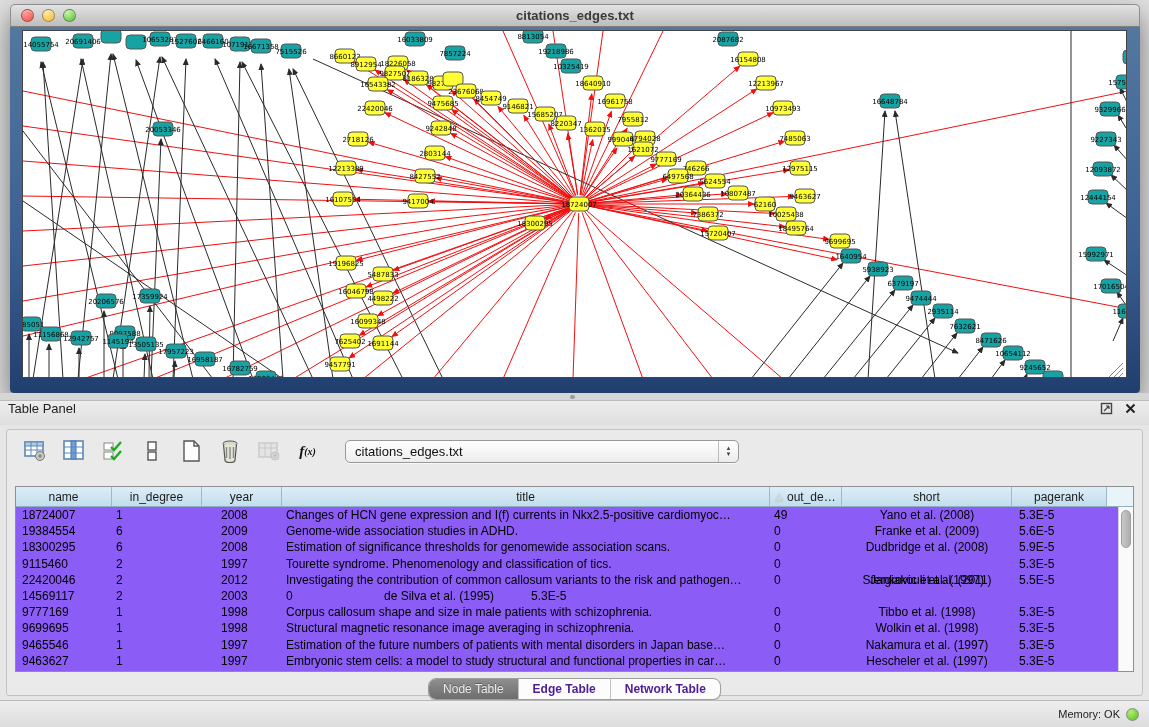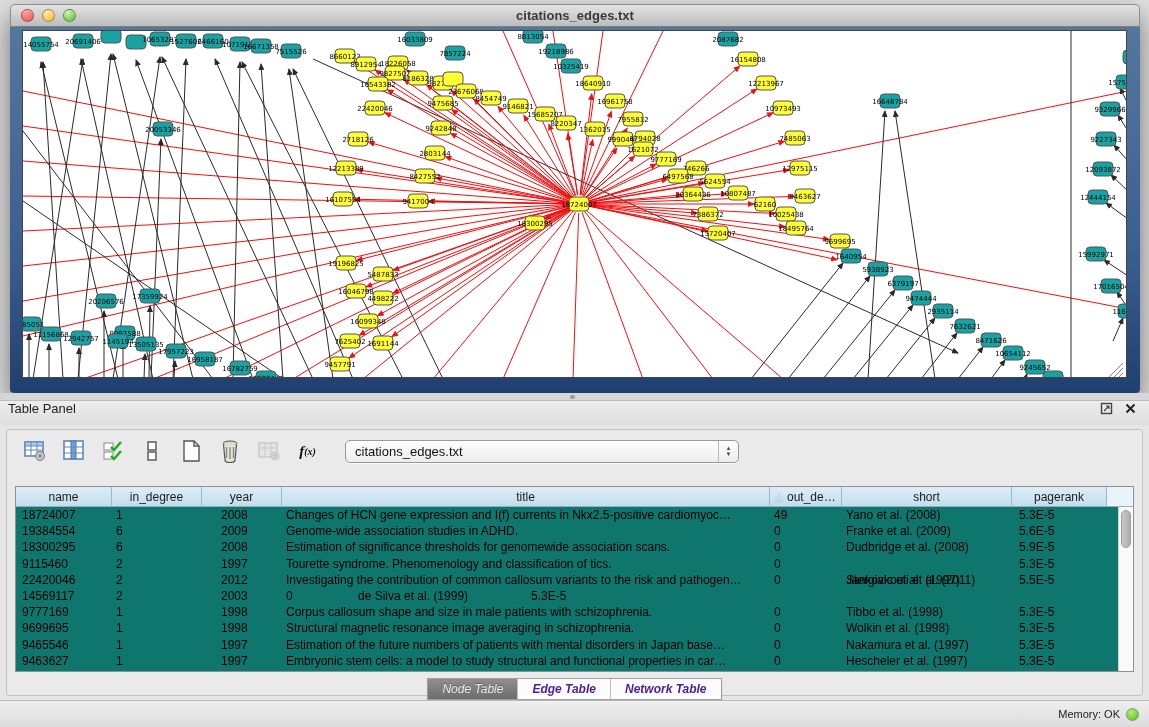--- a/index.html
+++ b/index.html
@@ -51,40 +51,40 @@
   .combo { margin-left:12px; width:394px; height:23px; border:1px solid #999;
     border-radius:5px; background:linear-gradient(180deg,#ffffff,#ececec);
     display:flex; align-items:center; font-size:13px; color:#111;
     box-shadow:0 1px 0 rgba(255,255,255,.7); }
   .combo .val { flex:1; padding-left:9px; }
   .combo .stepper { width:20px; align-self:stretch; border-left:1px solid #bbb;
     display:flex; flex-direction:column; align-items:center; justify-content:center;
     font-size:6px; color:#444; line-height:6px; }
 
   .table-wrap { position:absolute; left:8px; top:56px; right:8px; height:186px;
-    background:#0f766e; border:1px solid #909090; display:flex; flex-direction:column; }
+    background:#8b5cf6; border:1px solid #909090; display:flex; flex-direction:column; }
   .thead { display:flex; height:20px; background:linear-gradient(180deg,#dceef8,#c3ddec);
     border-bottom:1px solid #8fb0c4; font-size:12px; color:#1b1b1b; flex:none; }
   .th { display:flex; align-items:center; justify-content:center;
     border-right:1px solid #9cb9cb; position:relative; overflow:hidden; white-space:nowrap; }
   .th .sort { color:#fdfdfd; text-shadow:0 0 1px #456; font-size:10px; margin-right:4px; }
   .th.scrollcol { background:#e9f3fa; border-right:none; }
   .tbody { flex:1; overflow:hidden; position:relative; font-size:12px; color:#000; }
   .tr { display:flex; height:16.2px; align-items:center; }
   .td { overflow:hidden; white-space:nowrap; padding:0 4px; }
   .td.c0 { padding-left:6px; } .td.c2 { padding-left:19px; }
-  .td.c5 { } .td.c6 { padding-left:7px; }
+  .td.c5 { text-align:center; } .td.c6 { padding-left:7px; }
   .vscroll { position:absolute; right:0; top:0; width:15px; bottom:0; background:#fafafa;
     border-left:1px solid #d5d5d5; }
   .vthumb { position:absolute; left:2px; top:3px; width:10px; height:38px; border-radius:6px;
     background:linear-gradient(90deg,#c9c9c9,#adadad); border:1px solid #9e9e9e; }
 
   .tabs-row { position:absolute; left:0; right:0; top:248px; display:flex; justify-content:center; }
-  .tabgroup { display:inline-flex; border:1px solid #9f9f9f; border-radius:0; overflow:hidden;
-    background:#fcfcfc; box-shadow:0 1px 1px rgba(0,0,0,.15);font-style:italic; }
+  .tabgroup { display:inline-flex; border:1px solid #9f9f9f; border-radius:8px; overflow:hidden;
+    background:#fcfcfc; box-shadow:0 1px 1px rgba(0,0,0,.15); }
   .tab { padding:2px 14px; font-size:12px; font-weight:bold; color:#4c1d95;
     border-right:1px solid #c0c0c0; height:20px; display:flex; align-items:center; }
   .tab:last-child { border-right:none; }
   .tab.active { background:linear-gradient(180deg,#8f8f8f,#6d6d6d); color:#ececec;
     font-weight:normal; text-shadow:0 -1px 0 rgba(0,0,0,.3); }
 
   
   .status-bar { position:absolute; left:0; bottom:0; width:1149px; height:27px;
     background:linear-gradient(180deg,#efefef,#dcdcdc); border-top:1px solid #b8b8b8;
     display:flex; align-items:center; justify-content:flex-end; padding-right:10px; gap:6px; }
@@ -833,21 +833,21 @@
             <div class="td c3" style="width: 488px;">Investigating the contribution of common callosum variants to the risk and pathogen…</div>
             <div class="td c4" style="width: 72px;">0</div>
             <div class="td c5" style="width: 170px;">Stergiakouli et al. (2011)</div>
             <div class="td c6" style="width: 95px;">5.5E-5</div>
           </div>
           <div class="tr">
             <div class="td c0" style="width: 96px;">14569117</div>
             <div class="td c1" style="width: 90px;">2</div>
             <div class="td c2" style="width: 80px;">2003</div>
             <div class="td c4" style="width: 72px;">0</div>
-            <div class="td c5" style="width: 170px;">de Silva et al. (1999)</div>
+            <div class="td c5" style="width: 170px;">de Silva et al. (1995)</div>
             <div class="td c6" style="width: 95px;">5.3E-5</div>
           </div>
           <div class="tr">
             <div class="td c0" style="width: 96px;">9777169</div>
             <div class="td c1" style="width: 90px;">1</div>
             <div class="td c2" style="width: 80px;">1998</div>
             <div class="td c3" style="width: 488px;">Corpus callosum shape and size in male patients with schizophrenia.</div>
             <div class="td c4" style="width: 72px;">0</div>
             <div class="td c5" style="width: 170px;">Tibbo et al. (1998)</div>
             <div class="td c6" style="width: 95px;">5.3E-5</div>

